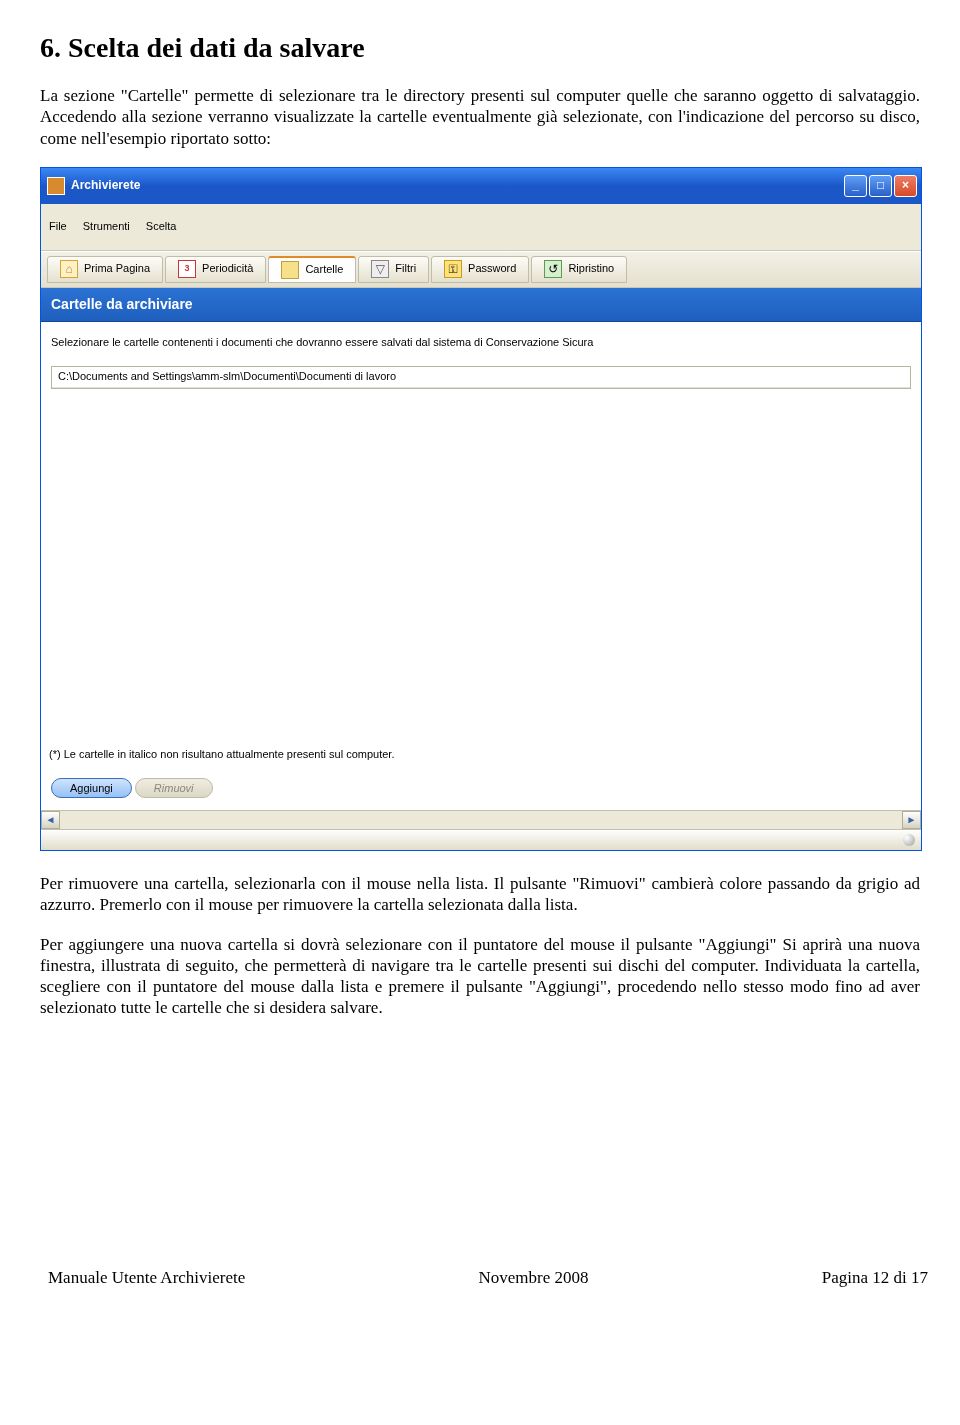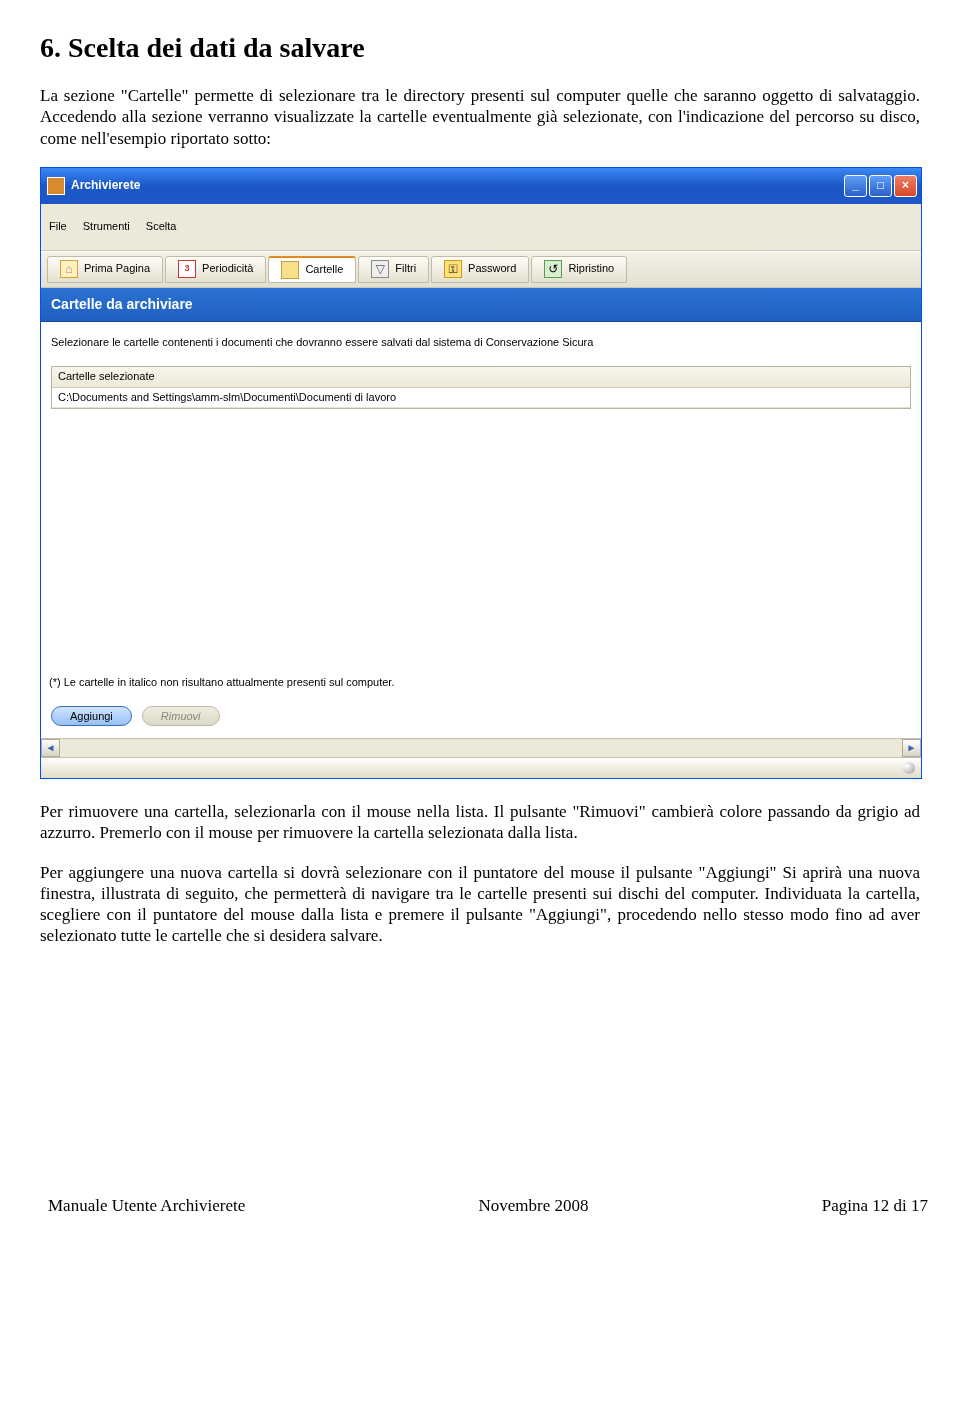--- a/index.html
+++ b/index.html
@@ -119,21 +119,21 @@
     background: linear-gradient(to bottom,#2a72d4,#1f5fbe);
     color: #fff;
     font-weight: bold;
     font-size: 14px;
     padding: 8px 10px;
     border-bottom: 1px solid #11459c;
   }
   .content-panel {
     background: #fff;
     padding: 14px 10px 8px 10px;
-    height: 416px;
+    height: 488px;
     box-sizing: border-box;
     position: relative;
   }
   .instruction {
     font-size: 11px;
     margin-bottom: 16px;
     color: #000;
   }
   .list-box {
     border: 1px solid #b6b5a3;
@@ -156,21 +156,21 @@
     color: #000;
     position: absolute;
     bottom: 48px;
     left: 8px;
   }
   .action-buttons {
     position: absolute;
     bottom: 12px;
     left: 10px;
     display: flex;
-    gap: 10px;
+    gap: 3px;
   }
   .btn-add {
     background: linear-gradient(to bottom,#cfe4ff,#96c1f5);
     border: 1px solid #3a6fb5;
     border-radius: 12px;
     padding: 3px 18px;
     font-size: 11px;
     font-family: inherit;
   }
   .btn-remove {
@@ -266,21 +266,20 @@
       </div>
     </div>
   </div>
 
   <div class="section-header">Cartelle da archiviare</div>
 
   <div class="content-panel">
     <div class="instruction">Selezionare le cartelle contenenti i documenti che dovranno essere salvati dal sistema di Conservazione Sicura</div>
 
     <div class="list-box">
-      <div class="list-header">Cartelle selezionate</div>
       <div class="list-row">C:\Documents and Settings\amm-slm\Documenti\Documenti di lavoro</div>
     </div>
 
     <div class="note-line">(*) Le cartelle in italico non risultano attualmente presenti sul computer.</div>
 
     <div class="action-buttons">
       <button class="btn-add">Aggiungi</button>
       <button class="btn-remove">Rimuovi</button>
     </div>
   </div>

